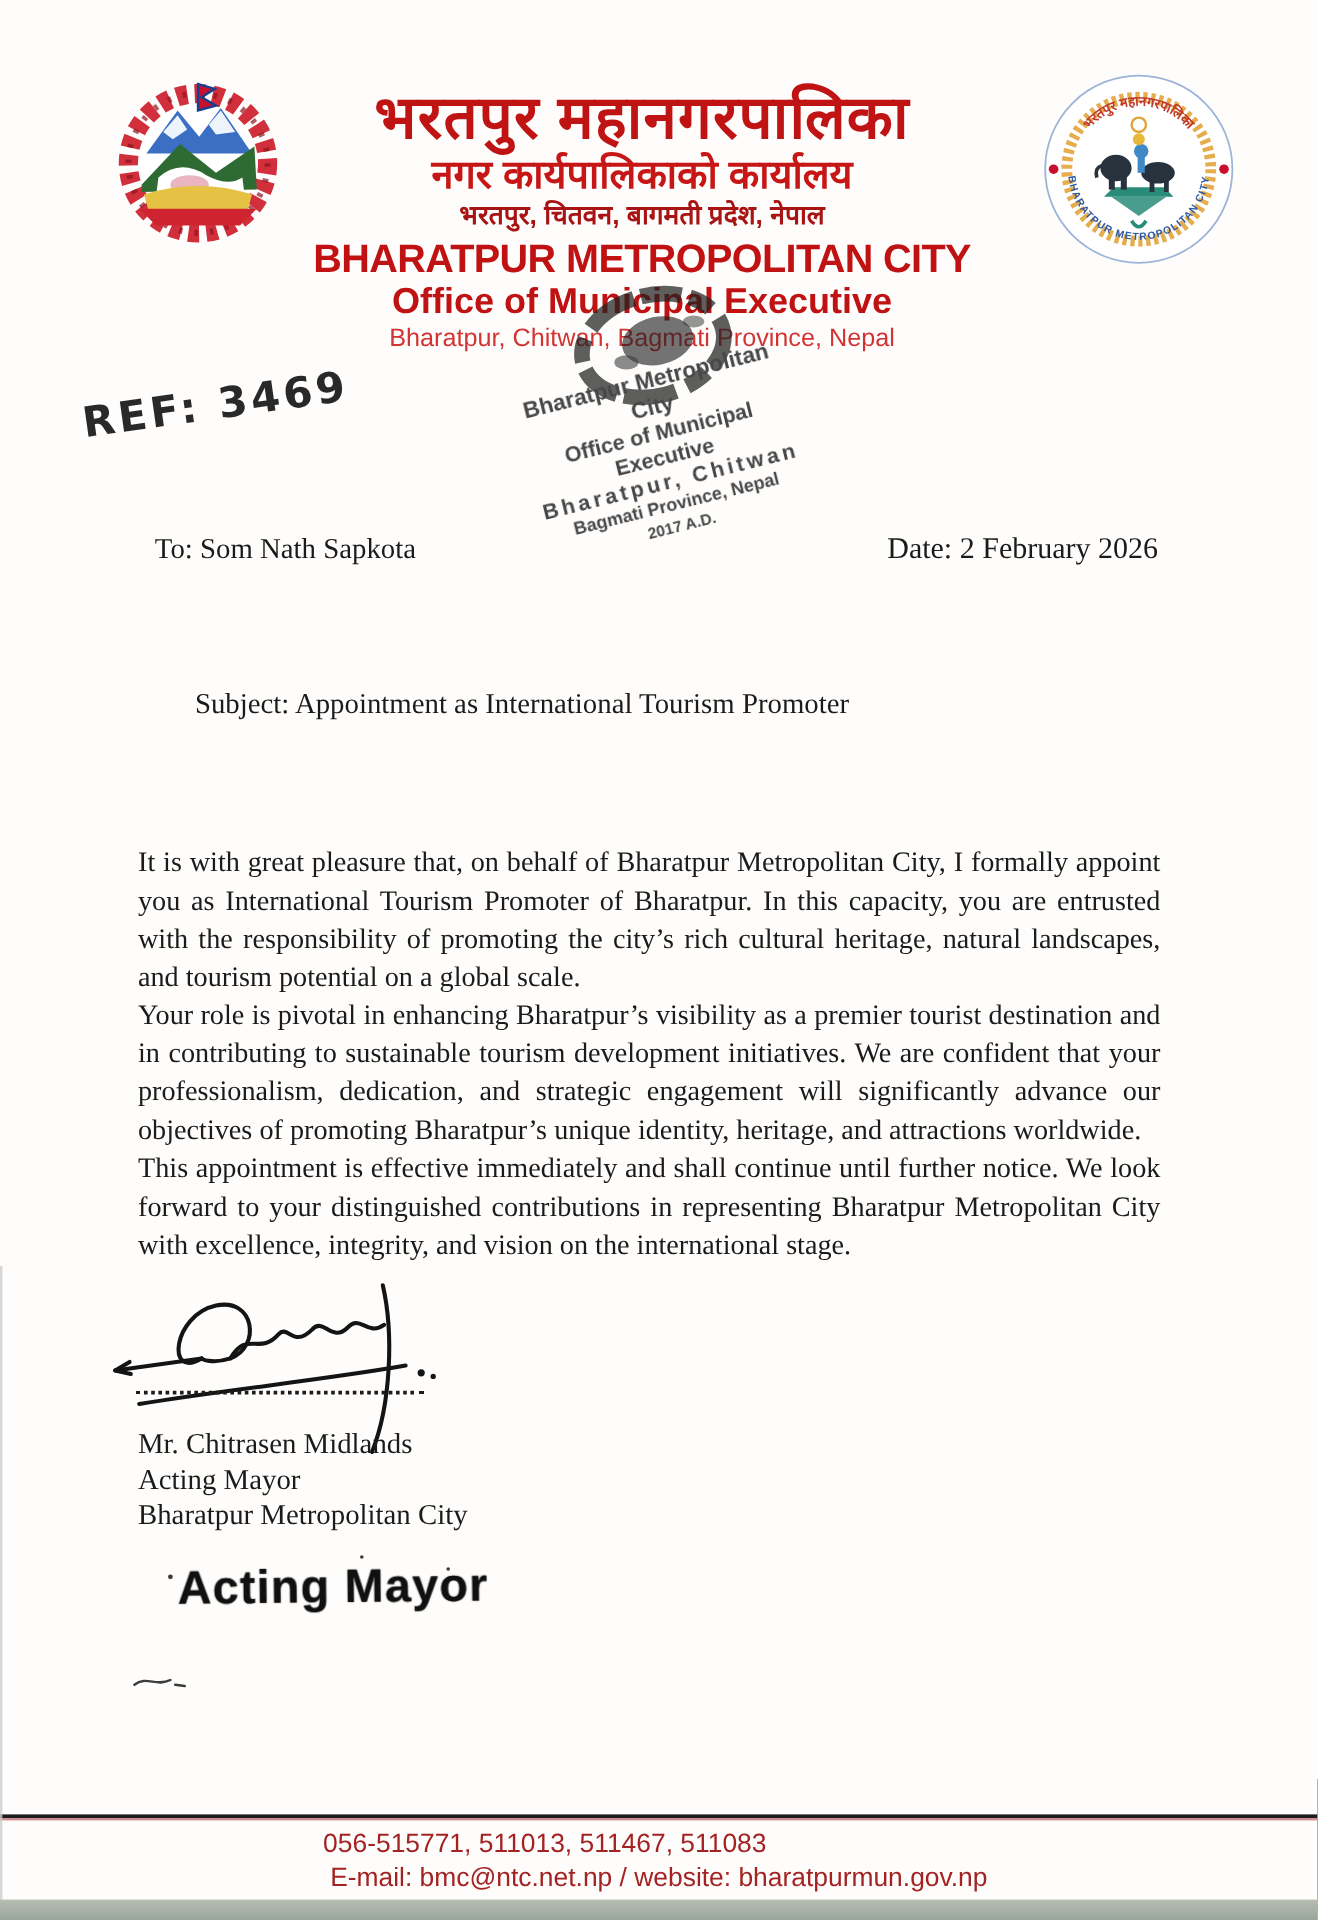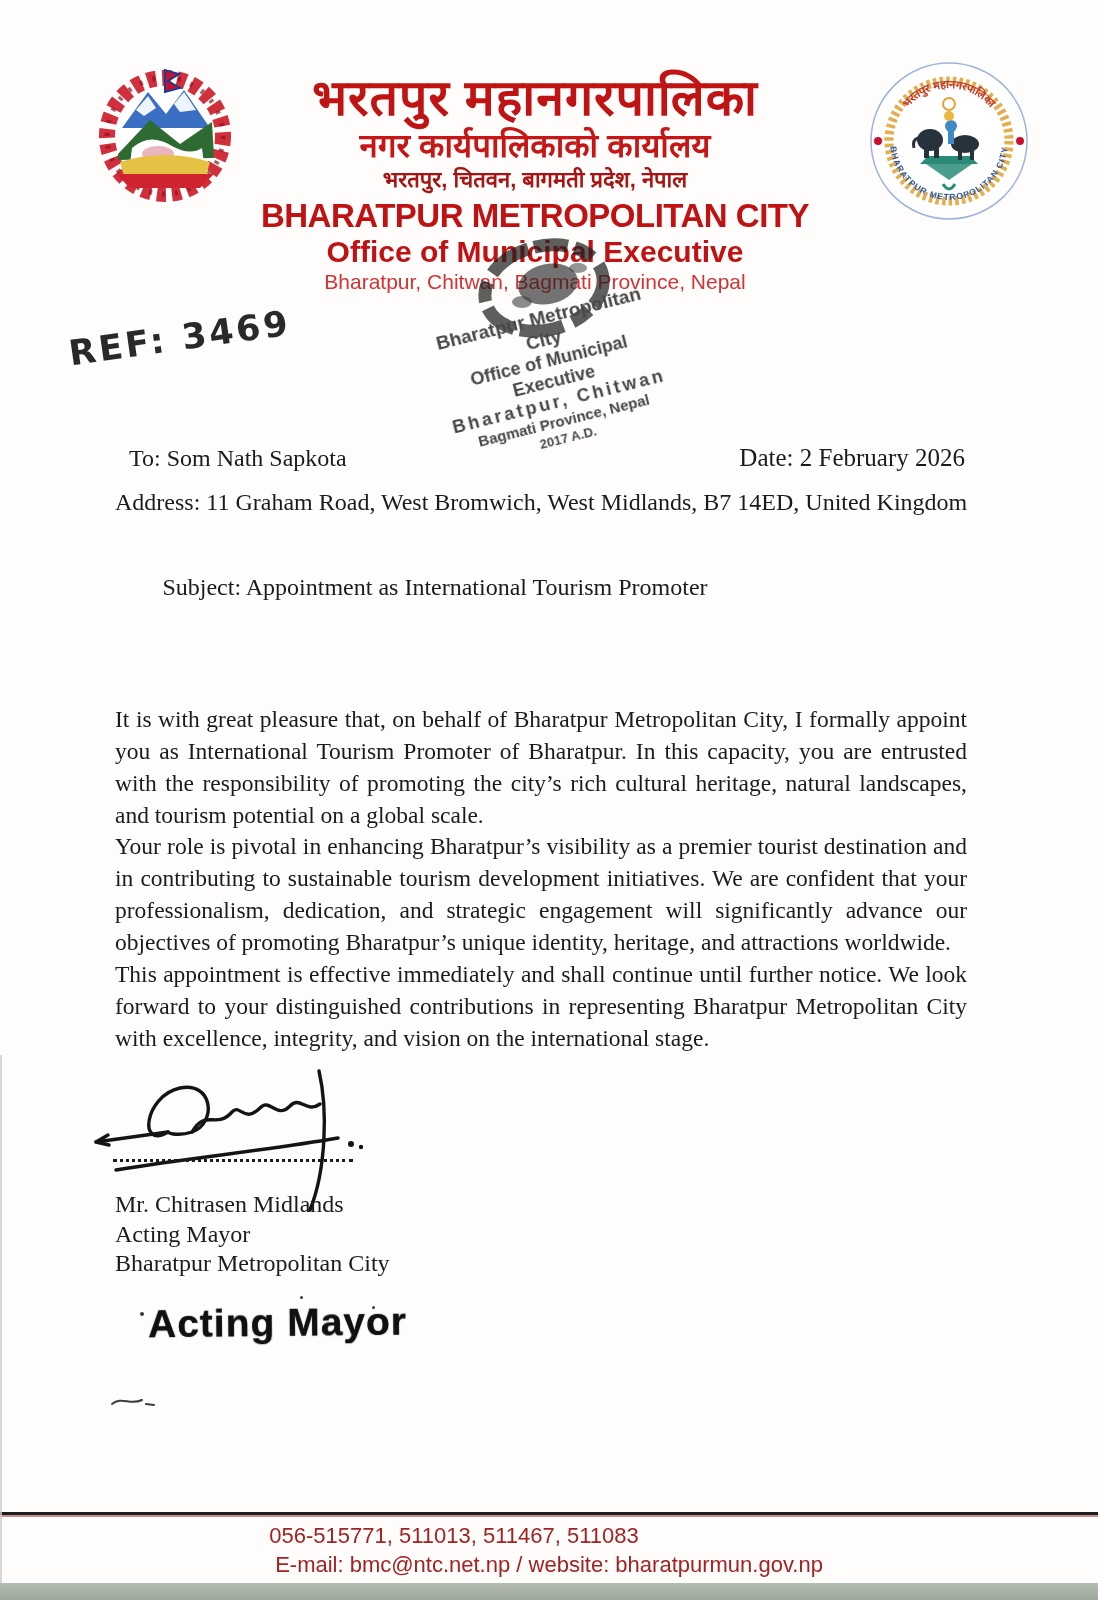--- a/index.html
+++ b/index.html
@@ -139,21 +139,20 @@
   <div class="stamp-text">
     <div class="l1">Bharatpur Metropolitan City</div>
     <div class="l2">Office of Municipal Executive</div>
     <div class="l3">Bharatpur, Chitwan</div>
     <div class="l4">Bagmati Province, Nepal</div>
     <div class="l5">2017 A.D.</div>
   </div>
 
   <div class="date-line">Date: 2 February 2026</div>
   <div class="to-line">To: Som Nath Sapkota</div>
-  <div class="addr-line">Address: 11 Graham Road, West Bromwich, West Midlands, B7 14ED, United Kingdom</div>
   <div class="subject-line">Subject: Appointment as International Tourism Promoter</div>
   <div class="para p2">Your role is pivotal in enhancing Bharatpur’s visibility as a premier tourist destination and in contributing to sustainable tourism development initiatives. We are confident that your professionalism, dedication, and strategic engagement will significantly advance our objectives of promoting Bharatpur’s unique identity, heritage, and attractions worldwide.</div>
   <div class="para p1">It is with great pleasure that, on behalf of Bharatpur Metropolitan City, I formally appoint you as International Tourism Promoter of Bharatpur. In this capacity, you are entrusted with the responsibility of promoting the city’s rich cultural heritage, natural landscapes, and tourism potential on a global scale.</div>
   <div class="para p3">This appointment is effective immediately and shall continue until further notice. We look forward to your distinguished contributions in representing Bharatpur Metropolitan City with excellence, integrity, and vision on the international stage.</div>
 
   <svg class="sig" viewBox="0 0 310 150">
     <g fill="none" stroke="#141414" stroke-width="3.4" stroke-linecap="round" stroke-linejoin="round">
       <path d="M8,74 L80,64"></path>
       <path d="M8,74 l12,-7 M8,74 l13,3"></path>
       <path d="M80,64 C50,82 56,28 92,20 C124,13 130,54 104,64 C92,68 82,66 80,64"></path>

